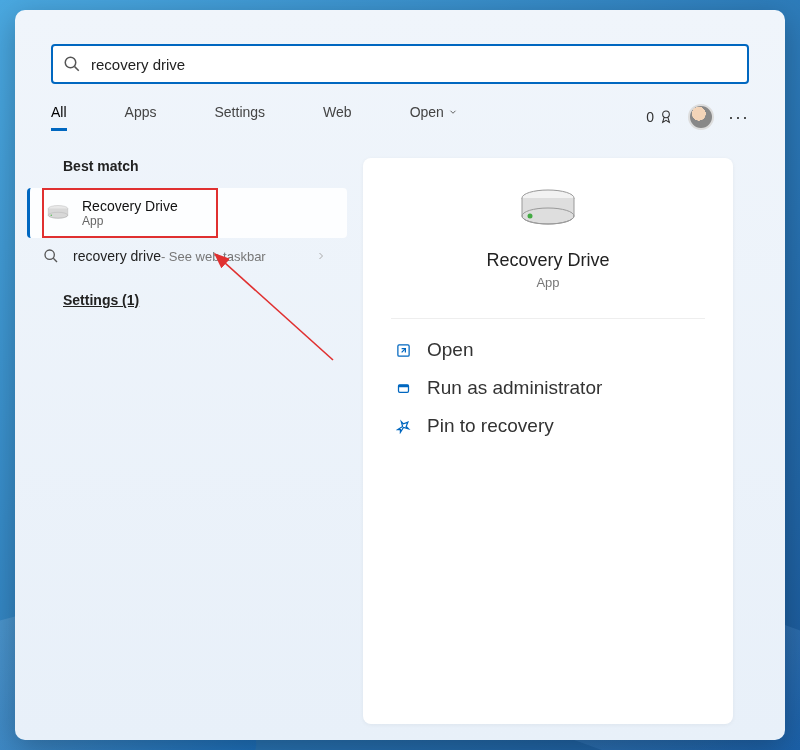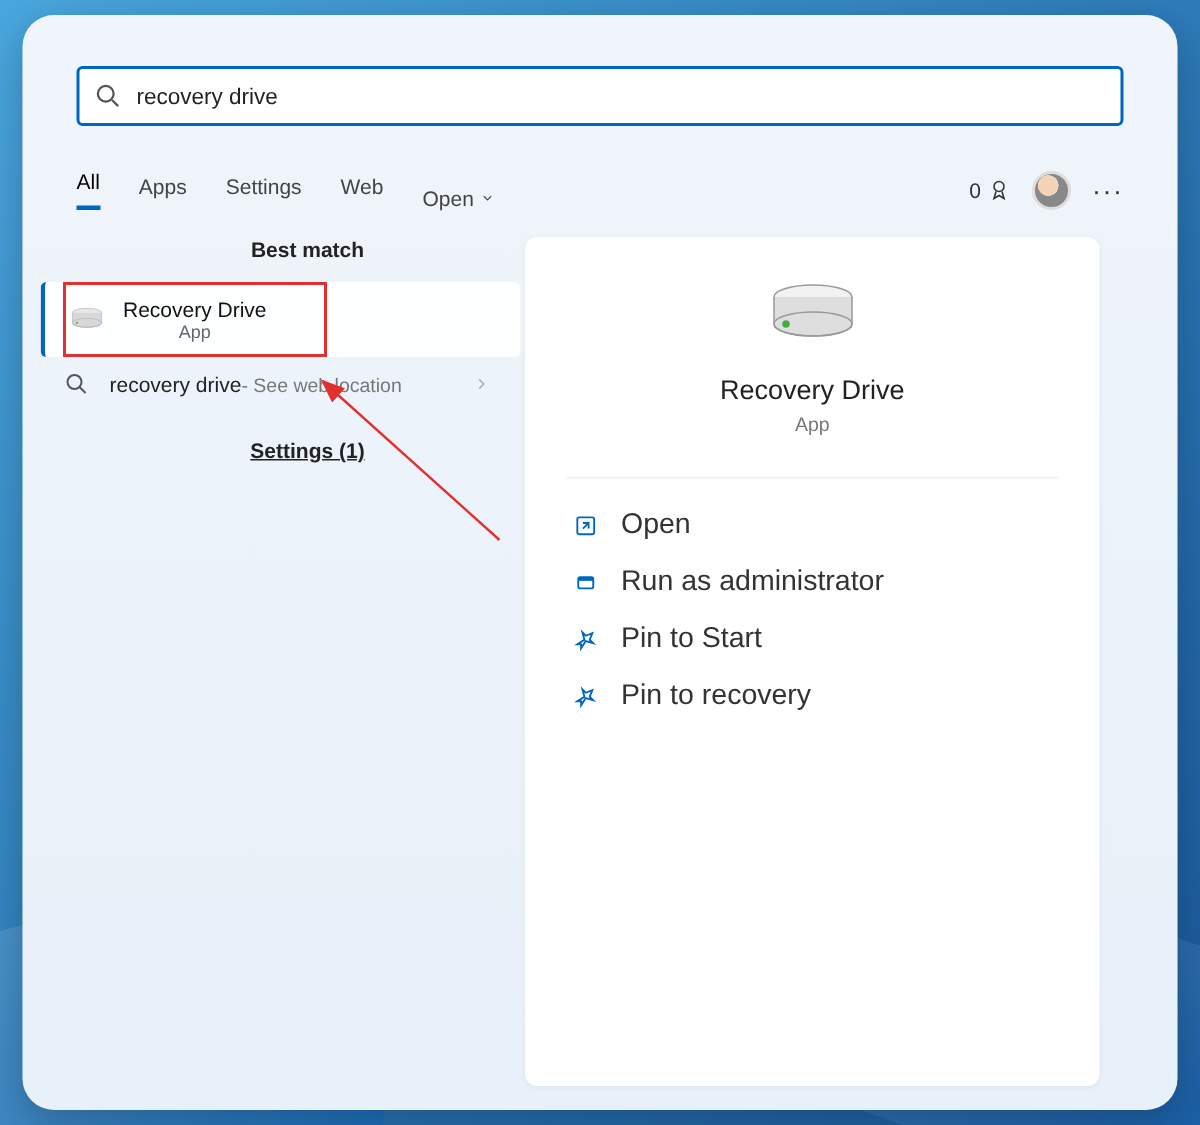--- a/index.html
+++ b/index.html
@@ -1,34 +1,34 @@
 <!DOCTYPE html>
 <html><head>
   <meta charset="utf-8">
   <style>
     * { box-sizing: border-box; margin: 0; padding: 0; font-family: 'Segoe UI', Arial, sans-serif; }
     body { width: 800px; height: 750px; overflow: hidden; background: linear-gradient(135deg, #4aa8e0 0%, #2e7dbb 50%, #1a5899 100%); position: relative; }
     .bg-shape { position: absolute; background: linear-gradient(135deg, rgba(255,255,255,0.15), rgba(0,100,200,0.3)); }
     .bg-s1 { width: 300px; height: 200px; bottom: -50px; left: -60px; transform: rotate(-15deg); border-radius: 20px; }
     .bg-s2 { width: 280px; height: 180px; bottom: -30px; right: -40px; transform: rotate(20deg); border-radius: 20px; }
     .bg-s3 { width: 200px; height: 150px; bottom: 40px; left: 200px; transform: rotate(8deg); border-radius: 20px; }
-    .panel { position: absolute; top: 10px; left: 15px; width: 770px; height: 730px; background: linear-gradient(180deg, #f0f5fb 0%, #e8f0f9 100%); border-radius: 21px; box-shadow: 0 8px 30px rgba(0,0,0,0.25); padding: 0; }
+    .panel { position: absolute; top: 10px; left: 15px; width: 770px; height: 730px; background: linear-gradient(180deg, #f0f5fb 0%, #e8f0f9 100%); border-radius: 10px; box-shadow: 0 8px 30px rgba(0,0,0,0.25); padding: 0; }
     .search-bar { margin: 34px 36px 0 36px; height: 40px; background: #fff; border: 2px solid #0067c0; border-radius: 4px; display: flex; align-items: center; padding: 0 10px; }
     .search-icon { width: 18px; height: 18px; margin-right: 10px; color: #555; }
     .search-input { flex: 1; border: none; outline: none; font-size: 15px; color: #222; }
-    .nav-row { display: flex; align-items: flex-end; margin: 20px 36px 0 36px; height: 36px; }
+    .nav-row { display: flex; align-items: flex-start; margin: 20px 36px 0 36px; height: 36px; gap: 32px; }
     .tab { font-size: 14px; color: #444; margin-right: 26px; padding-bottom: 8px; cursor: pointer; }
     .tab.active { color: #000; border-bottom: 3px solid #0067c0; font-weight: 500; }
     .tab-more { display: flex; align-items: center; font-size: 14px; color: #444; cursor: pointer; }
     .chev-down { margin-left: 4px; }
     .nav-right { margin-left: auto; display: flex; align-items: center; gap: 14px; }
     .reward { display: flex; align-items: center; gap: 4px; font-size: 14px; color: #333; cursor: pointer; }
     .avatar { width: 26px; height: 26px; border-radius: 50%; background: radial-gradient(circle at 40% 35%, #f3d4b8 0 35%, #888 36% 100%); cursor: pointer; border: 2px solid #ddd; }
     .more-dots { font-size: 18px; color: #333; cursor: pointer; letter-spacing: 1px; }
-    .content { display: flex; margin: 18px 52px 0 12px; gap: 3px; text-align: center; }
+    .content { display: flex; margin: 18px 52px 0 12px; gap: 16px; }
     .left-col { width: 320px; padding-left: 36px; }
     .section-header { font-size: 14px; font-weight: 600; color: #222; margin-bottom: 14px; }
     .result-item { display: flex; align-items: center; padding: 10px 12px; border-radius: 4px; cursor: pointer; position: relative; margin-left: -36px; padding-left: 16px; }
     .result-item.selected { background: rgba(255,255,255,0.85); border-left: 3px solid #0067c0; }
     .highlight-box { position: absolute; top: 0; left: 12px; width: 176px; height: 100%; border: 2px solid #e03030; pointer-events: none; }
     .drive-icon-sm { width: 24px; height: 18px; margin-right: 12px; }
     .result-text { display: flex; flex-direction: column; }
     .result-title { font-size: 14px; color: #111; font-weight: 500; }
     .result-sub { font-size: 12px; color: #666; }
     .web-item { display: flex; align-items: center; padding: 10px 12px; cursor: pointer; margin-left: -36px; padding-left: 16px; }
@@ -104,21 +104,21 @@
           <span class="result-sub">App</span>
         </div>
       </div>
 
       <div class="web-item">
         <svg class="search-icon" viewBox="0 0 24 24" fill="none" stroke="#555" stroke-width="2">
             <circle cx="10" cy="10" r="7"></circle>
             <line x1="21" y1="21" x2="15.5" y2="15.5"></line>
           </svg>
         <span class="web-query">recovery drive</span>
-        <span class="web-sub"> - See web location</span>
+        <span class="web-sub"> - See web taskbar</span>
         <svg class="web-chev" width="12" height="12" viewBox="0 0 24 24" fill="none" stroke="currentColor" stroke-width="2">
             <polyline points="9 6 15 12 9 18"></polyline>
           </svg>
       </div>
 
       <div class="settings-header">Settings (1)</div>
     </div>
 
     <div class="right-col">
       <div class="detail-header">
@@ -150,28 +150,20 @@
               </svg>
             </span>
           <span>Run as administrator</span>
         </div>
         <div class="action-item">
           <span class="action-icon-wrap">
               <svg width="15" height="15" viewBox="0 0 24 24" fill="none" stroke="currentColor" stroke-width="2">
                 <path d="M12 2l3 7h5l-7 4 2 9-3-3-3 3 2-9-7-4h5z" transform="rotate(45 12 12)"></path>
               </svg>
             </span>
-          <span>Pin to Start</span>
-        </div>
-        <div class="action-item">
-          <span class="action-icon-wrap">
-              <svg width="15" height="15" viewBox="0 0 24 24" fill="none" stroke="currentColor" stroke-width="2">
-                <path d="M12 2l3 7h5l-7 4 2 9-3-3-3 3 2-9-7-4h5z" transform="rotate(45 12 12)"></path>
-              </svg>
-            </span>
           <span>Pin to recovery</span>
         </div>
       </div>
     </div>
   </div>
 
   <svg class="arrow-svg" width="160" height="120" viewBox="0 0 160 120">
     <defs>
         <marker id="ah" markerWidth="10" markerHeight="8" refX="9" refY="4" orient="auto">
           <polygon points="0 0, 10 4, 0 8" fill="#e03030"></polygon>

